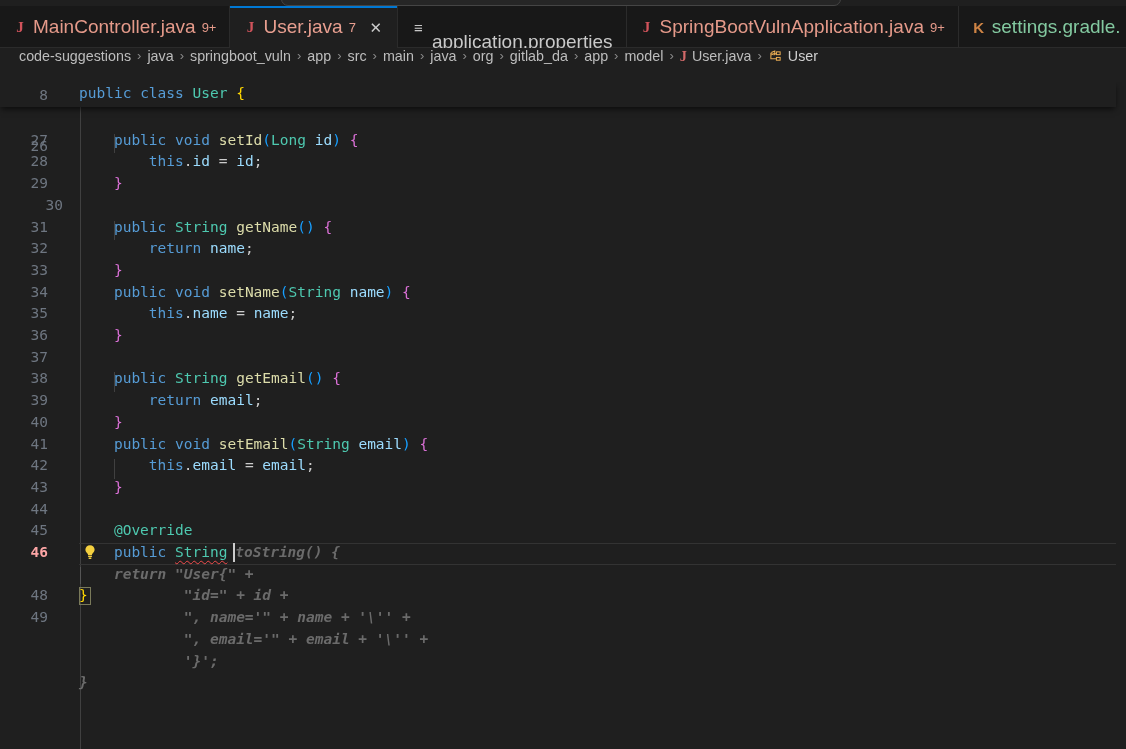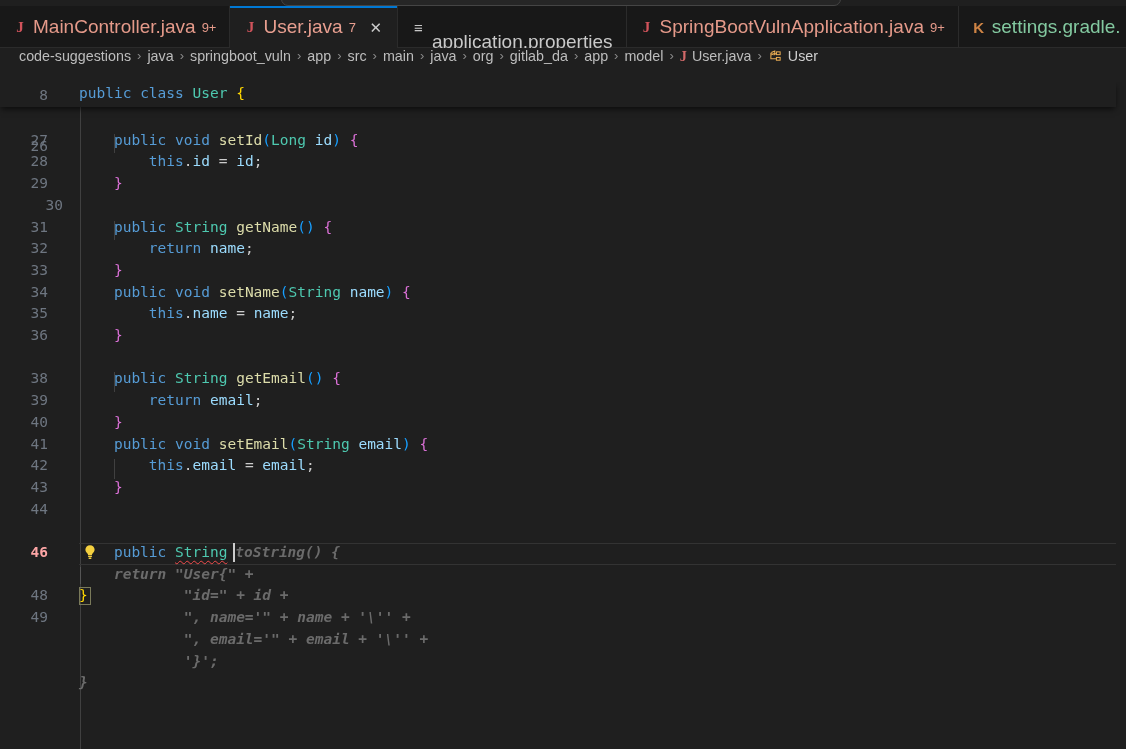--- a/index.html
+++ b/index.html
@@ -392,20 +392,24 @@
           <div class="src">    <span class="t-kw">public</span> <span class="t-kw">void</span> <span class="t-fn">setName</span><span class="t-brace-b">(</span><span class="t-type">String</span> <span class="t-var">name</span><span class="t-brace-b">)</span> <span class="t-brace-p">{</span></div>
         </div>
         <div class="row" style="top: 221.3px;">
           <div class="ln">35</div>
           <div class="src">        <span class="t-kw">this</span><span class="t-punc">.</span><span class="t-var">name</span> <span class="t-punc">=</span> <span class="t-var">name</span><span class="t-punc">;</span></div>
         </div>
         <div class="row" style="top: 243px;">
           <div class="ln">36</div>
           <div class="src">    <span class="t-brace-p">}</span></div>
         </div>
+        <div class="row" style="top: 264.7px;">
+          <div class="ln">37</div>
+          <div class="src"></div>
+        </div>
         <div class="row" style="top: 286.4px;">
           <div class="ln">38</div>
           <div class="src">    <span class="t-kw">public</span> <span class="t-type">String</span> <span class="t-fn">getEmail</span><span class="t-brace-b">(</span><span class="t-brace-b">)</span> <span class="t-brace-p">{</span></div>
         </div>
         <div class="row" style="top: 308.1px;">
           <div class="ln">39</div>
           <div class="src">        <span class="t-kw">return</span> <span class="t-var">email</span><span class="t-punc">;</span></div>
         </div>
         <div class="row" style="top: 329.8px;">
           <div class="ln">40</div>
@@ -419,20 +423,24 @@
           <div class="ln">42</div>
           <div class="src">        <span class="t-kw">this</span><span class="t-punc">.</span><span class="t-var">email</span> <span class="t-punc">=</span> <span class="t-var">email</span><span class="t-punc">;</span></div>
         </div>
         <div class="row" style="top: 394.9px;">
           <div class="ln">43</div>
           <div class="src">    <span class="t-brace-p">}</span></div>
         </div>
         <div class="row" style="top: 416.6px;">
           <div class="ln">44</div>
           <div class="src"></div>
+        </div>
+        <div class="row" style="top: 438.3px;">
+          <div class="ln">45</div>
+          <div class="src">    <span class="t-anno">@Override</span></div>
         </div>
         <div class="row" style="top: 460px;">
           <div class="ln current">46</div>
           <div class="src">    <span class="t-kw">public</span> <span class="t-type squiggle">String</span> </div>
         </div>
         <div class="row" style="top: 503.4px; padding-left: 27px;">
           <div class="ln">48</div>
           <div class="src"><span class="t-brace-y">}</span></div>
         </div>
         <div class="row" style="top: 525.1px;">

